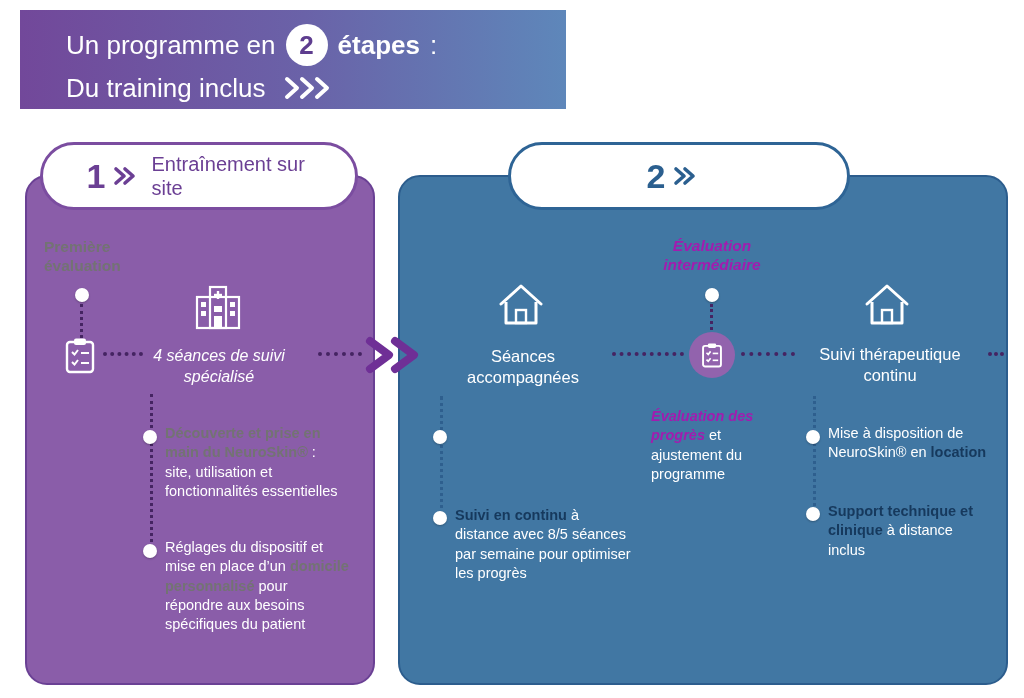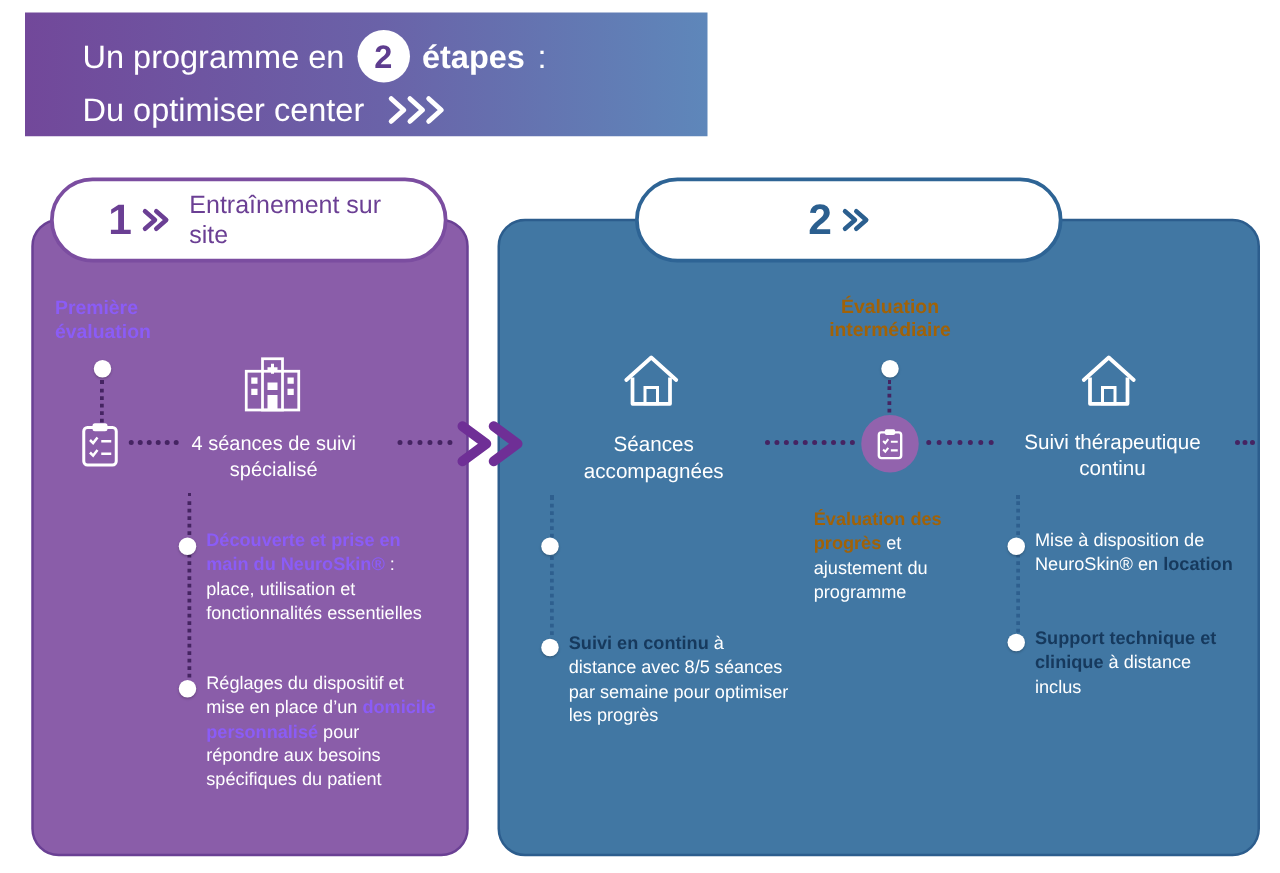--- a/index.html
+++ b/index.html
@@ -35,32 +35,32 @@
   
   .hdots { border-top:4px dotted #452462; height:0; }
   .vdots { border-left:3px dotted #452462; width:0; }
   .vdots.blue { border-color:#2e5f8e; }
   .dot-circle { width:14px; height:14px; border-radius:50%; background:#fff; box-shadow:0 1px 2px rgba(0,0,0,.25); }
   .purple-circle { width:46px; height:46px; border-radius:50%; background:#9263ad;
                    display:flex; align-items:center; justify-content:center; z-index:2; }
 
   
   .body-text { font-size:14.5px; line-height:1.33; color:#fff; }
-  .dark-purple-bold { color:#8b5cf6; font-weight:bold; }
+  .dark-purple-bold { color:#737373; font-weight:bold; }
   .navy-bold { color:#16395d; font-weight:bold; }
-  .accent-purple-bold { color:#a16207; font-weight:bold; }
+  .accent-purple-bold { color:#a21caf; font-weight:bold;font-style:italic; }
   .section-label-white { color:#fff; font-size:16px; line-height:1.3; text-align:center; }
 
   .p1-first-eval { left:44px; top:237px; width:116px; font-size:15.5px; line-height:1.25; }
   .p1-circle1 { left:75px; top:288px; }
   .p1-vline1 { left:80px; top:304px; height:34px; }
   .p1-clipboard { left:64px; top:337px; }
   .p1-hdots-a { left:103px; top:352px; width:40px; }
   .p1-hospital { left:192px; top:280px; }
-  .p1-sessions { left:144px; top:346px; width:150px; }
+  .p1-sessions { left:144px; top:346px; width:150px;font-style:italic; }
   .p1-hdots-b { left:318px; top:352px; width:44px; }
   .step-arrow { left:362px; top:334px; z-index:4; }
   .p1-vline2 { left:150px; top:394px; height:160px; }
   .p1-b1-circle { left:143px; top:430px; }
   .p1-b1-text { left:165px; top:424px; width:178px; }
   .p1-b2-circle { left:143px; top:544px; }
   .p1-b2-text { left:165px; top:538px; width:184px; }
 
   .p2-evalinter { left:634px; top:236px; width:156px; font-size:15.5px; line-height:1.25; text-align:center; }
   .p2-circle1 { left:705px; top:288px; }
@@ -91,21 +91,21 @@
 <div class="page">
 
   <header class="abs banner">
     <div class="banner-line">
       <span>Un programme en</span>
       <span class="step-circle">2</span>
       <span class="bold">étapes</span>
       <span>:</span>
     </div>
     <div class="banner-line2">
-      <span>Du optimiser center</span>
+      <span>Du training inclus</span>
       <svg width="50" height="26" viewBox="0 0 50 26">
         <path d="M4 4 L14 13 L4 22" fill="none" stroke="#fff" stroke-width="4" stroke-linecap="round" stroke-linejoin="round"></path>
         <path d="M19 4 L29 13 L19 22" fill="none" stroke="#fff" stroke-width="4" stroke-linecap="round" stroke-linejoin="round"></path>
         <path d="M34 4 L44 13 L34 22" fill="none" stroke="#fff" stroke-width="4" stroke-linecap="round" stroke-linejoin="round"></path>
       </svg>
     </div>
   </header>
 
   <section class="abs panel panel-left"></section>
   <section class="abs panel panel-right"></section>
@@ -160,21 +160,21 @@
 
   <svg class="abs step-arrow" width="62" height="42" viewBox="0 0 62 42">
     <path d="M8 7 L27 21 L8 35" fill="none" stroke="#6f2f96" stroke-width="8" stroke-linecap="round" stroke-linejoin="round"></path>
     <path d="M33 7 L52 21 L33 35" fill="none" stroke="#6f2f96" stroke-width="8" stroke-linecap="round" stroke-linejoin="round"></path>
   </svg>
 
   <div class="abs vdots p1-vline2"></div>
 
   <div class="abs dot-circle p1-b1-circle"></div>
   <div class="abs body-text p1-b1-text">
-    <span class="dark-purple-bold">Découverte et prise en main du NeuroSkin®</span><span> : </span><span>place, utilisation et fonctionnalités essentielles</span>
+    <span class="dark-purple-bold">Découverte et prise en main du NeuroSkin®</span><span> : </span><span>site, utilisation et fonctionnalités essentielles</span>
   </div>
 
   <div class="abs dot-circle p1-b2-circle"></div>
   <div class="abs body-text p1-b2-text">
     <span>Réglages du dispositif et mise en place d’un </span><span class="dark-purple-bold">domicile personnalisé</span><span> pour répondre aux besoins spécifiques du patient</span>
   </div>
 
   <div class="abs accent-purple-bold p2-evalinter">Évaluation intermédiaire</div>
   <div class="abs dot-circle p2-circle1"></div>
   <div class="abs vdots p2-vline1"></div>

